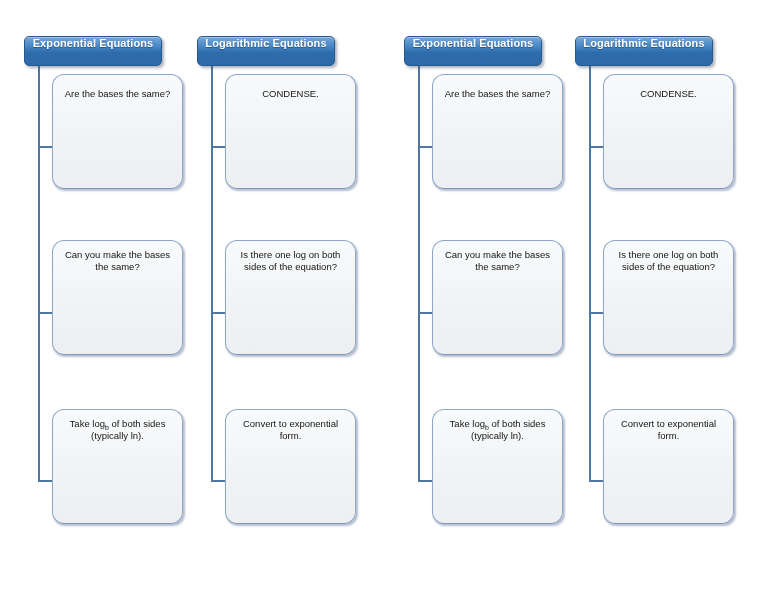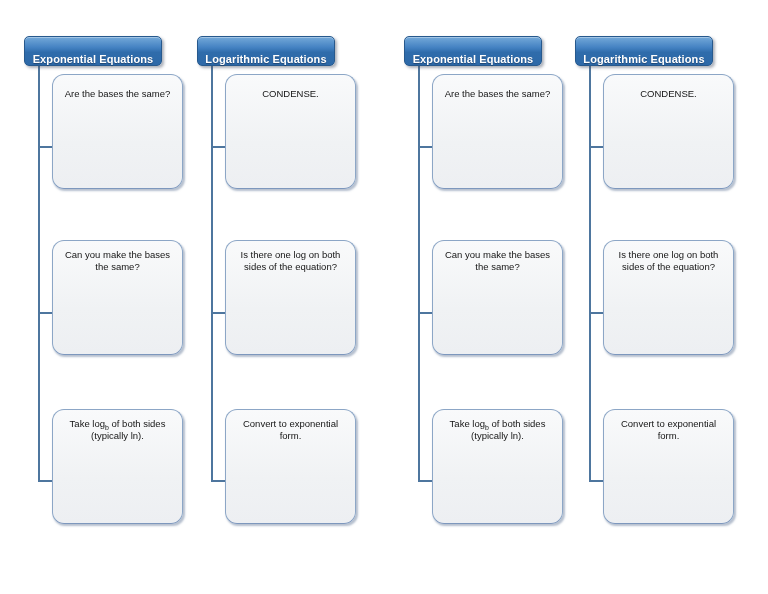--- a/index.html
+++ b/index.html
@@ -28,21 +28,21 @@
     top: 36px;
     width: 138px;
     height: 30px;
     box-sizing: border-box;
     border: 1px solid #27598d;
     border-radius: 5px;
     background: linear-gradient(180deg, #74a9d9 0%, #4381c2 38%, #2f6cab 55%, #2d69a8 100%);
     box-shadow: 2px 2px 3px rgba(70, 80, 100, 0.45),
                 inset 0 1px 0 rgba(255, 255, 255, 0.35);
     display: flex;
-    align-items: flex-end;
+    align-items: flex-start;
     justify-content: center;
   }
   .hdr-label {
     color: #ffffff;
     font-size: 11px;
     font-weight: bold;
     letter-spacing: 0.1px;
     text-shadow: 0 1px 1px rgba(20, 40, 70, 0.55);
     white-space: nowrap;
   }

